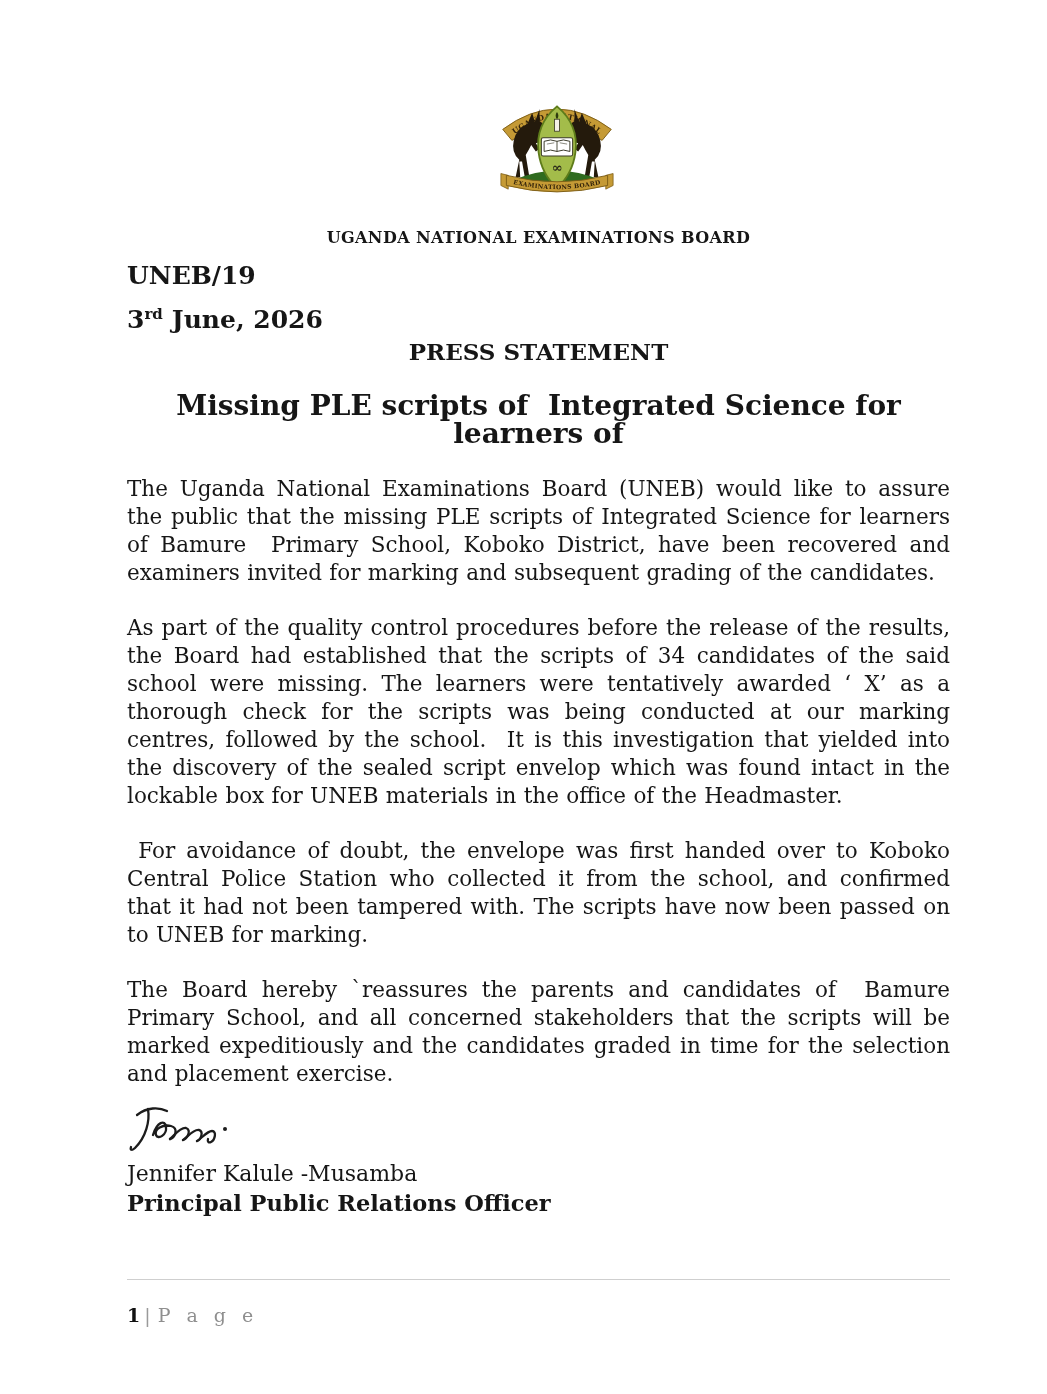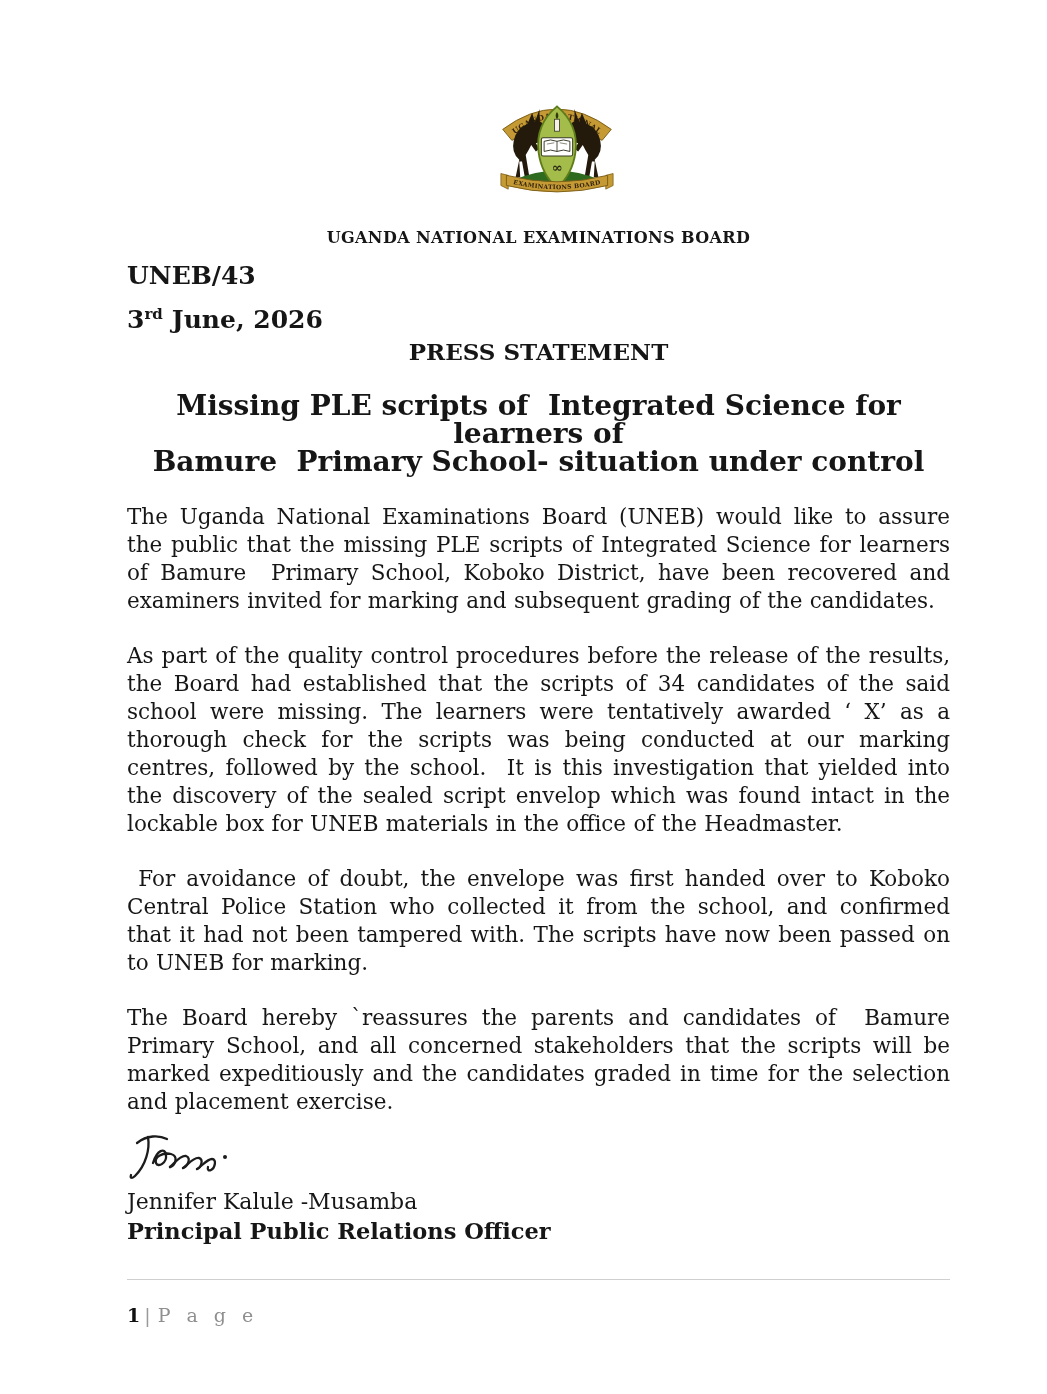--- a/index.html
+++ b/index.html
@@ -112,31 +112,30 @@
     <path id="botArc" d="M26,98 Q75,110 124,98" fill="none"></path>
     <text font-size="6.6" font-weight="bold" letter-spacing="0.3" fill="#33230a">
       <textPath href="#botArc" startOffset="50%" text-anchor="middle">EXAMINATIONS BOARD</textPath>
     </text>
   </svg>
 
   <div class="content">
 
     <div class="org-name">UGANDA NATIONAL EXAMINATIONS BOARD</div>
 
-    <div class="ref-line">UNEB/43</div>
+    <div class="ref-line">UNEB/19</div>
 
     <div class="date-line">
       <span>3</span><sup>rd</sup><span class="date-rest">June, 2026</span>
     </div>
 
     <div class="press-label">PRESS STATEMENT</div>
 
     <div class="doc-title">
       <div>Missing PLE scripts of &nbsp;Integrated Science for learners of</div>
-      <div>Bamure &nbsp;Primary School- situation under control</div>
     </div>
 
     <p class="para">The Uganda National Examinations Board (UNEB) would like to assure the public that the missing PLE scripts of Integrated Science for learners of Bamure &nbsp;Primary School, Koboko District, have been recovered and examiners invited for marking and subsequent grading of the candidates.</p>
 
     <p class="para">As part of the quality control procedures before the release of the results, the Board had established that the scripts of 34 candidates of the said school were missing. The learners were tentatively awarded ‘&nbsp;X’ as a thorough check for the scripts was being conducted at our marking centres, followed by the school. &nbsp;It is this investigation that yielded into the discovery of the sealed script envelop which was found intact in the lockable box for UNEB materials in the office of the Headmaster.</p>
 
     <p class="para">&nbsp;For avoidance of doubt, the envelope was first handed over to Koboko Central Police Station who collected it from the school, and confirmed that it had not been tampered with. The scripts have now been passed on to UNEB for marking.</p>
 
     <p class="para">The Board hereby `reassures the parents and candidates of &nbsp;Bamure Primary School, and all concerned stakeholders that the scripts will be marked expeditiously and the candidates graded in time for the selection and placement exercise.</p>
 

